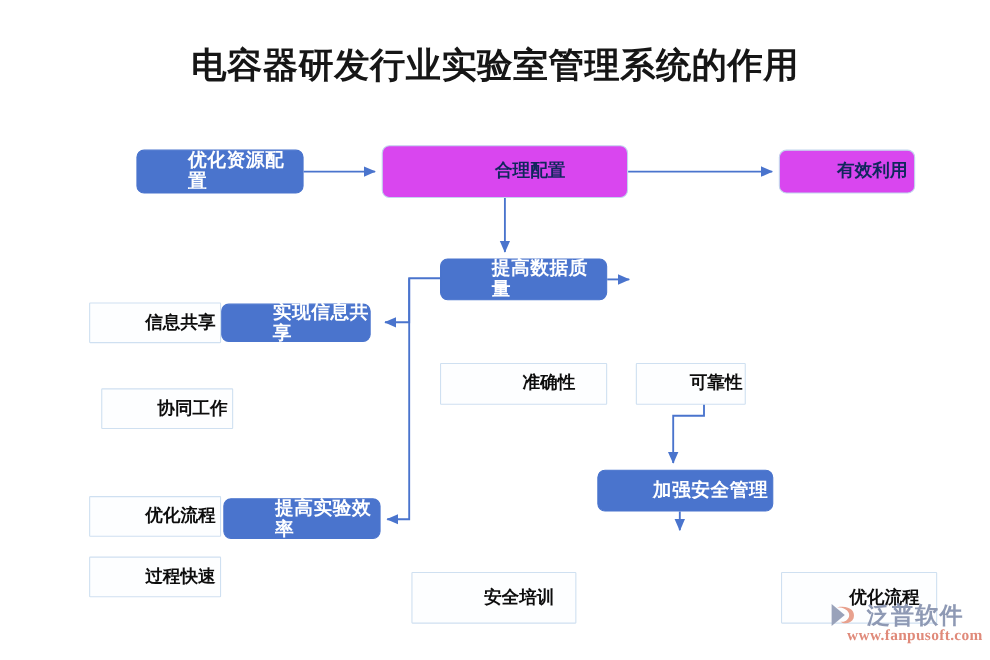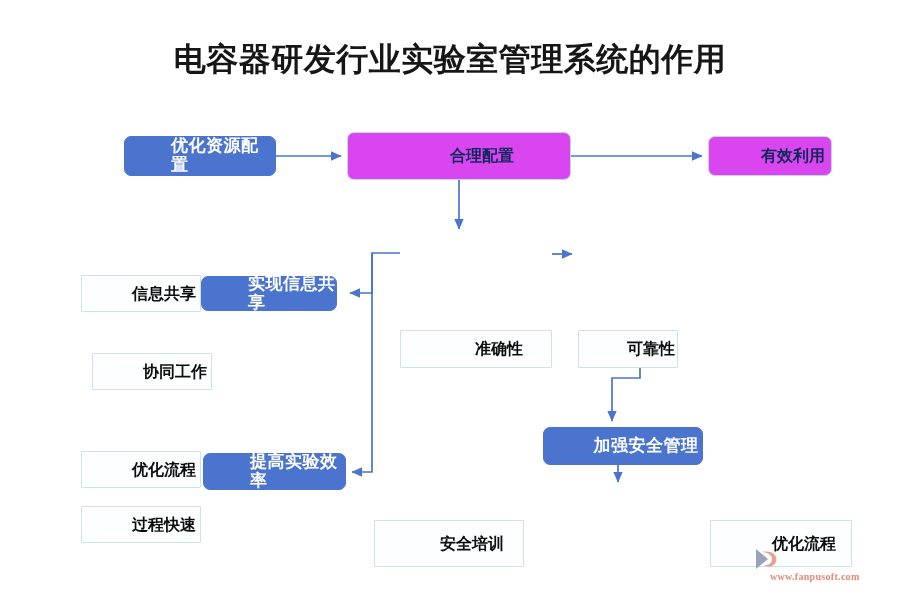--- a/index.html
+++ b/index.html
@@ -90,21 +90,21 @@
     font-size: 21px;
     font-weight: bold;
     color: #8e99b4;
     letter-spacing: 1px;
     white-space: nowrap;
   }
   #wm-url {
     position: absolute;
     left: 18px;
     top: 26px;
-    font-size: 10px;
+    font-size: 14px;
     font-weight: bold;
     color: #e08a7a;
     font-family: "Liberation Serif", "DejaVu Serif", serif;
     letter-spacing: 0.3px;
     white-space: nowrap;
   }
   #wm-mark {
     position: absolute;
     left: 0px;
     top: 1px;
@@ -137,33 +137,35 @@
     <path d="M372,253 L372,472 L352,472" stroke="#4a74cd" stroke-width="1.7" fill="none" marker-end="url(#ah)"></path>
 
     <path d="M640,336 L640,378 L612,378 L612,421" stroke="#4a74cd" stroke-width="1.7" fill="none" marker-end="url(#ah)"></path>
 
     <path d="M618,465 L618,482" stroke="#4a74cd" stroke-width="1.7" fill="none" marker-end="url(#ah)"></path>
   </svg>
 
   <div class="node primary" style="left:124px;top:136px;width:152px;height:40px;">优化资源配置</div>
   <div class="node secondary" style="left:347px;top:132px;width:224px;height:48px;">合理配置</div>
   <div class="node secondary" style="left:708px;top:136px;width:124px;height:40px;">有效利用</div>
+  <div class="node primary" style="left:400px;top:235px;width:152px;height:38px;">提高数据质量</div>
   <div class="node primary" style="left:201px;top:276px;width:136px;height:35px;">实现信息共享</div>
   <div class="node leaf" style="left:81px;top:243px;width:120px;height:37px;">信息共享</div>
   <div class="node leaf" style="left:92px;top:321px;width:120px;height:37px;">协同工作</div>
   <div class="node leaf" style="left:400px;top:298px;width:152px;height:38px;">准确性</div>
   <div class="node leaf" style="left:578px;top:298px;width:100px;height:38px;">可靠性</div>
   <div class="node leaf" style="left:81px;top:419px;width:120px;height:37px;">优化流程</div>
   <div class="node leaf" style="left:81px;top:474px;width:120px;height:37px;">过程快速</div>
   <div class="node primary" style="left:203px;top:453px;width:143px;height:37px;">提高实验效率</div>
   <div class="node primary" style="left:543px;top:427px;width:160px;height:38px;">加强安全管理</div>
   <div class="node leaf" style="left:374px;top:488px;width:150px;height:47px;">安全培训</div>
   <div class="node leaf" style="left:710px;top:488px;width:142px;height:47px;">优化流程</div>
 
   <div id="watermark">
     <svg id="wm-mark" width="32" height="26" viewBox="0 0 32 26">
       <path d="M4,3 L4,23 L16,13 z" fill="#99a2ba"></path>
       <path d="M9,6 C20,4 26,9 24,16 C22,21 15,22 12,19 C16,20 20,17 20,13 C20,9 15,6 9,6 z" fill="#e8a18e"></path>
     </svg>
+    <div id="wm-brand">泛普软件</div>
     <div id="wm-url">www.fanpusoft.com</div>
   </div>
 
 </div>
 
 </body></html>

